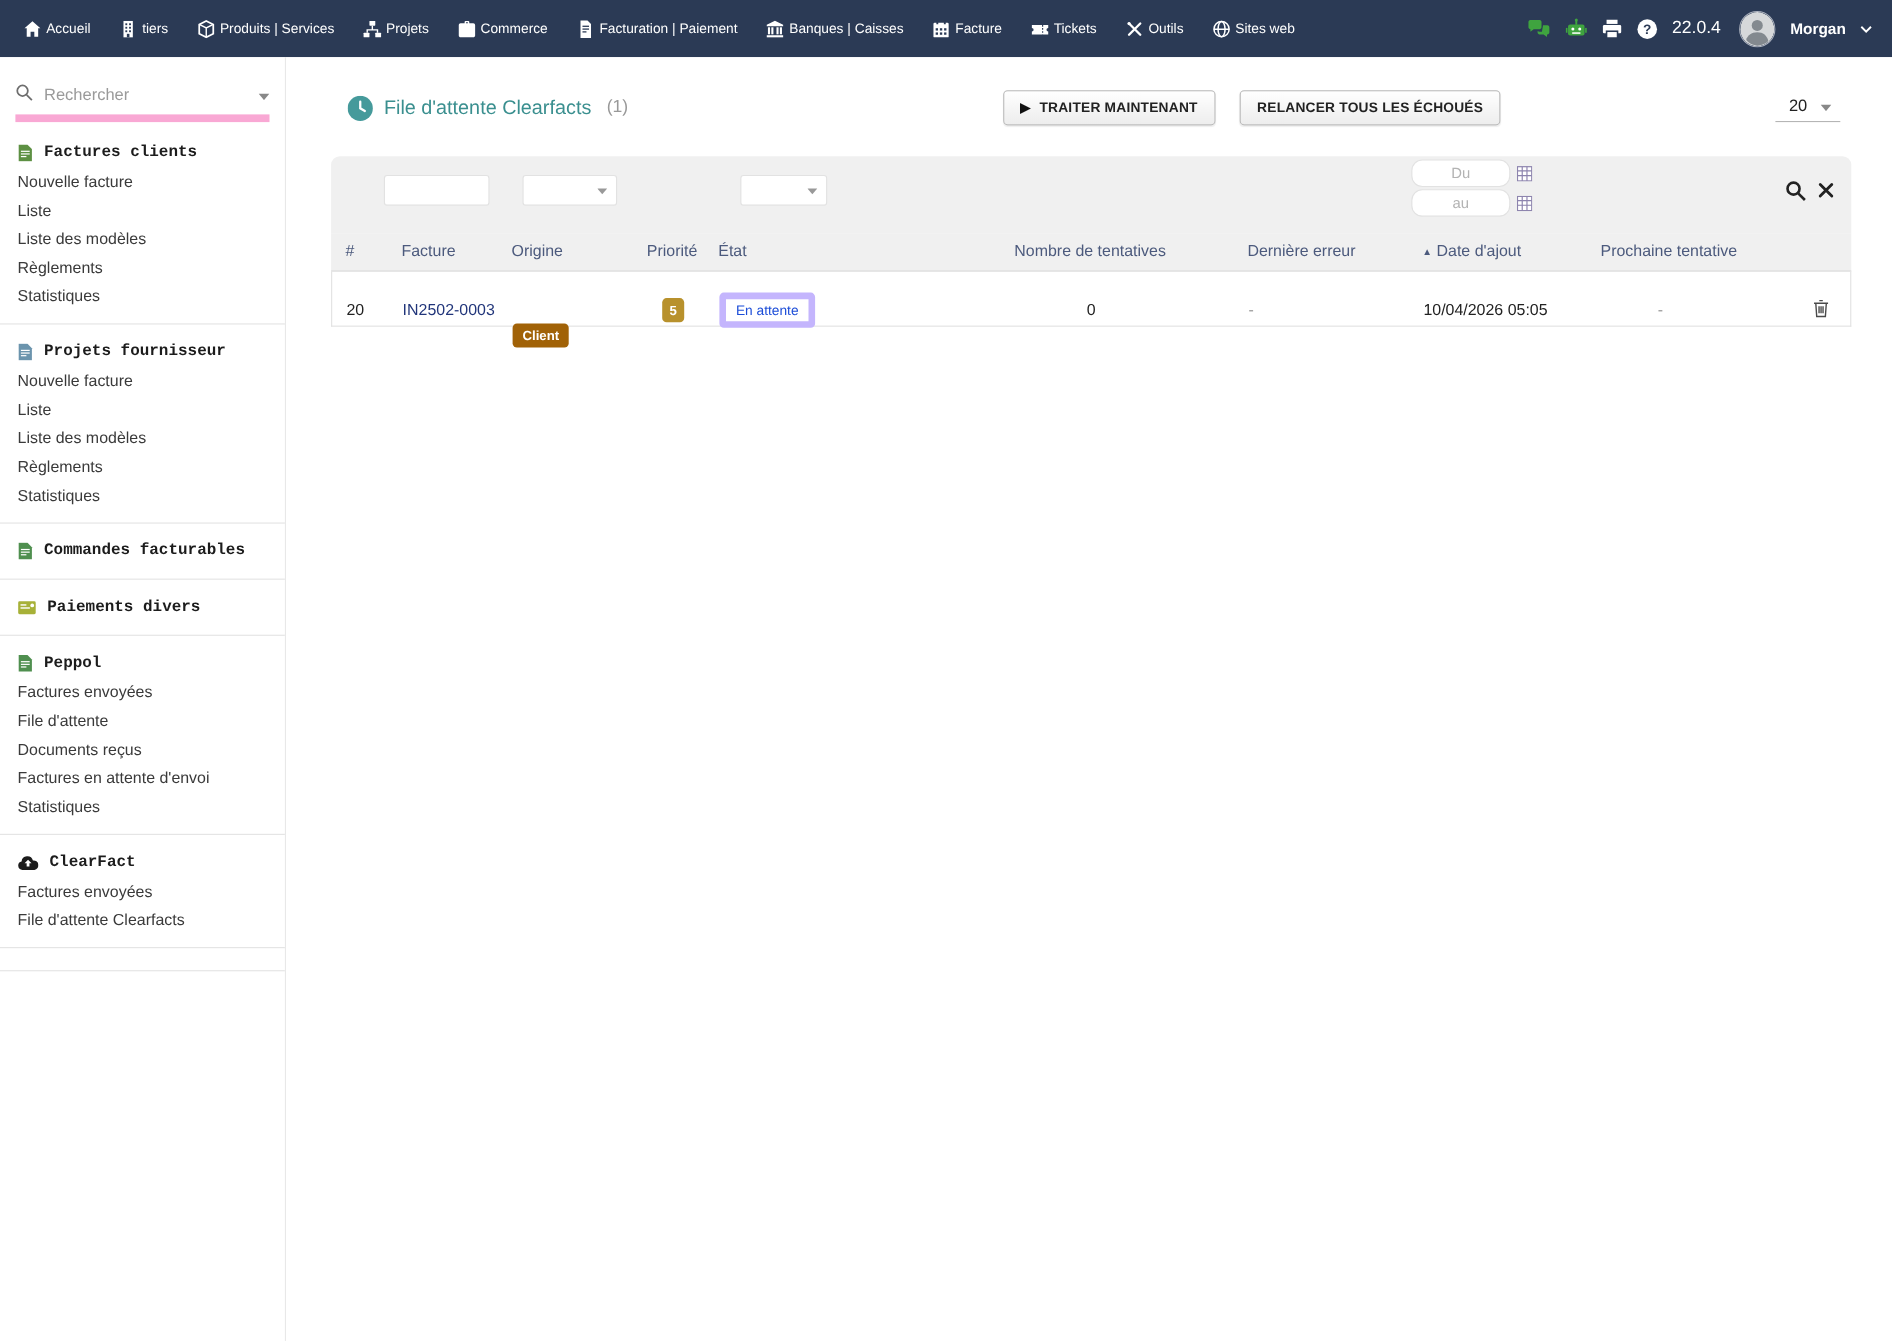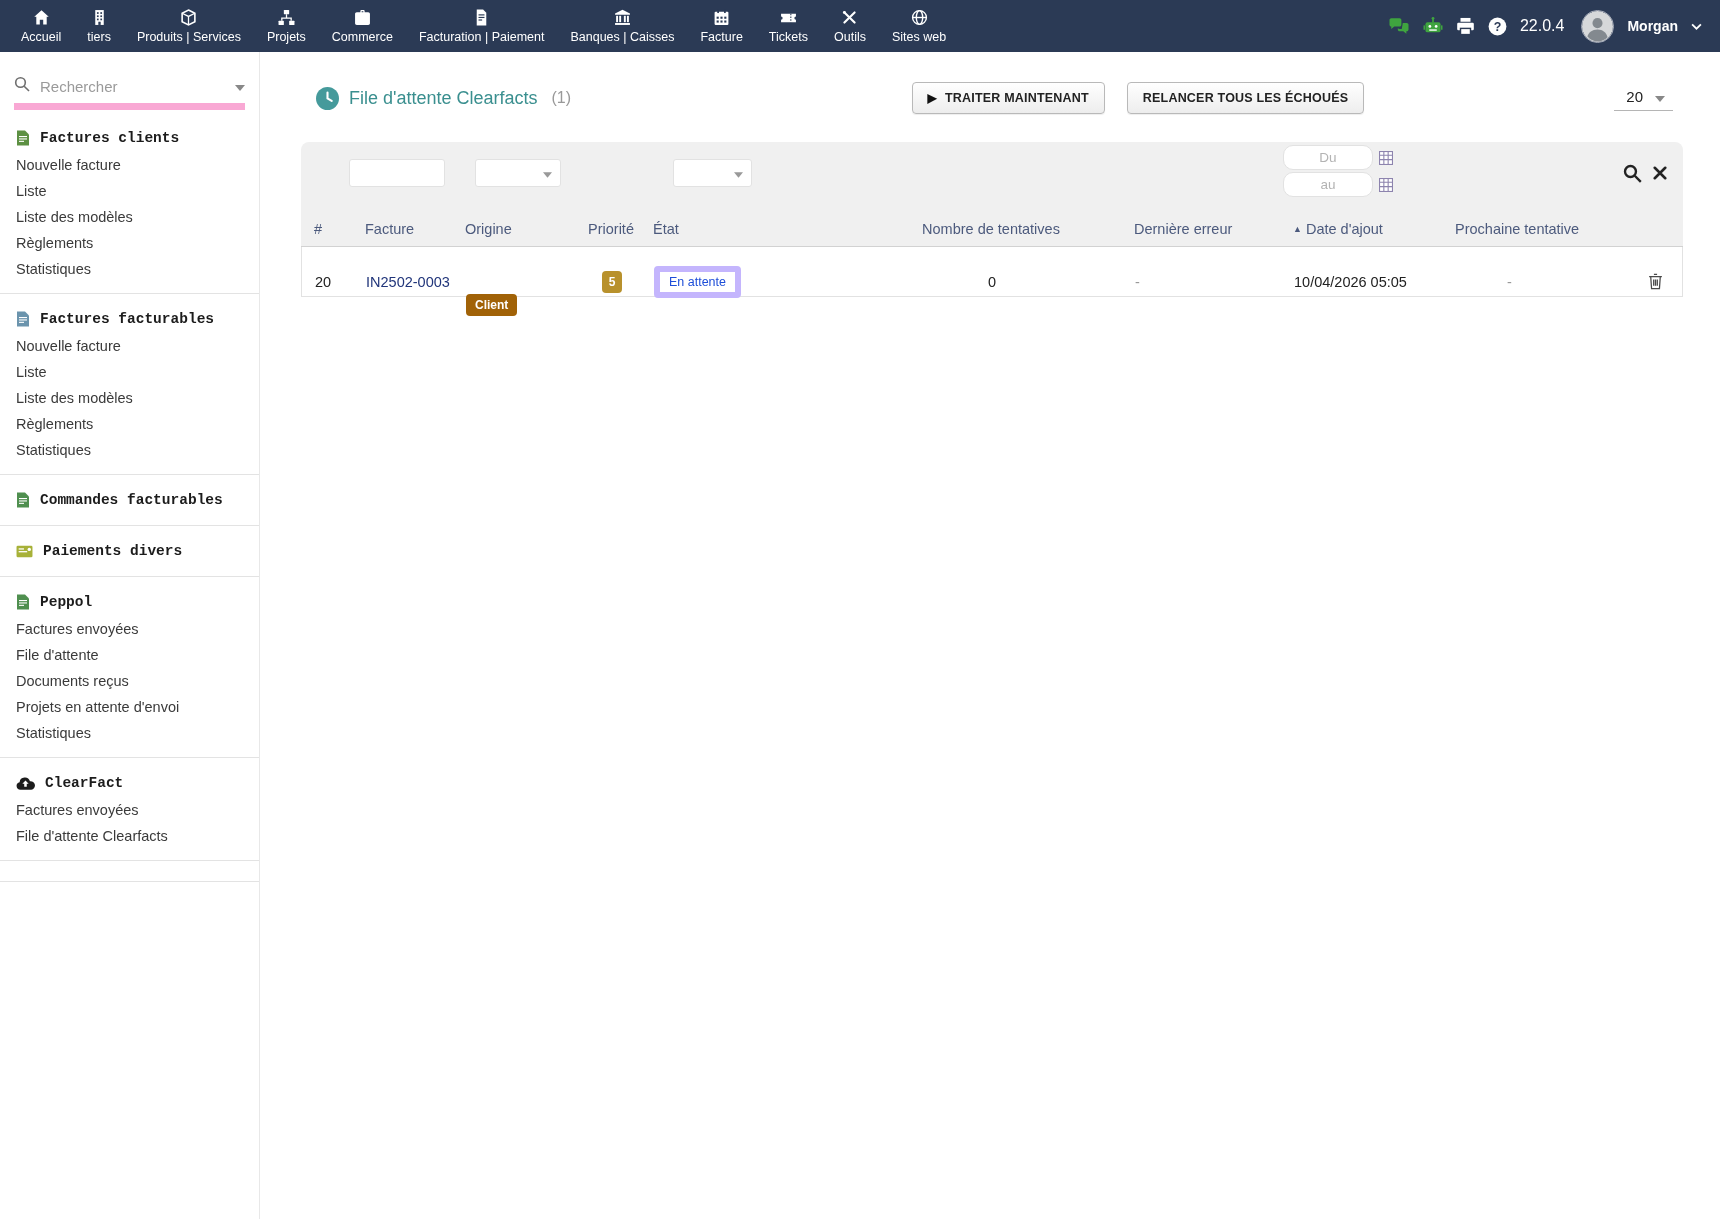--- a/index.html
+++ b/index.html
@@ -3,21 +3,21 @@
 <meta charset="utf-8">
 <style>
   html,body{margin:0;padding:0;}
   body{
     width:1720px;height:1219px;position:relative;overflow:hidden;
     background:#fff;font-family:"Liberation Sans",sans-serif;color:#222;
   }
   
   .topbar{position:absolute;top:0;left:0;width:1720px;height:52px;background:#2b3a55;display:flex;align-items:stretch;}
   .nav{display:flex;align-items:stretch;padding-left:8px;}
-  .nav-item{display:flex;flex-direction:column;align-items:center;justify-content:center;gap:4px;padding:0 13px;color:#fff;font-size:12.5px;cursor:pointer;white-space:nowrap;}
+  .nav-item{display:flex;align-items:center;justify-content:center;gap:4px;padding:0 13px;color:#fff;font-size:12.5px;cursor:pointer;white-space:nowrap;}
   .nav-item .nicon{height:17px;display:flex;align-items:flex-end;}
   .nav-item svg{width:17px;height:17px;display:block;}
   .topright{margin-left:auto;display:flex;align-items:center;gap:13px;padding-right:18px;color:#fff;}
   .topright .ticon svg{display:block;}
   .version{font-size:16px;}
   .avatar{width:31px;height:31px;border-radius:50%;overflow:hidden;border:1px solid #aab0bd;margin-left:4px;}
   .avatar svg{display:block;}
   .username{font-size:14px;font-weight:bold;}
   
   .sidebar{position:absolute;top:52px;left:0;width:260px;bottom:0;background:#fff;border-right:1px solid #e8e8e8;box-sizing:border-box;}
@@ -311,21 +311,21 @@
     <span>
       <svg width="14" height="16" viewBox="0 0 14 16">
           <path d="M1 0.5h8l4 4v11H1z" fill="#6b94ad"></path>
           <g fill="#fff">
             <rect x="3" y="6" width="8" height="1.1"></rect>
             <rect x="3" y="8.4" width="8" height="1.1"></rect>
             <rect x="3" y="10.8" width="5" height="1.1"></rect>
           </g>
         </svg>
     </span>
-    <span>Factures facturables</span>
+    <span>Projets fournisseur</span>
   </div>
   <div class="side-item">Nouvelle facture</div>
   <div class="side-item">Liste</div>
   <div class="side-item">Liste des modèles</div>
   <div class="side-item">Règlements</div>
   <div class="side-item">Statistiques</div>
 
   <div class="side-divider"></div>
 
   <div class="side-header">
@@ -369,21 +369,21 @@
             <rect x="3" y="8.4" width="8" height="1.1"></rect>
             <rect x="3" y="10.8" width="5" height="1.1"></rect>
           </g>
         </svg>
     </span>
     <span>Peppol</span>
   </div>
   <div class="side-item">Factures envoyées</div>
   <div class="side-item">File d'attente</div>
   <div class="side-item">Documents reçus</div>
-  <div class="side-item">Projets en attente d'envoi</div>
+  <div class="side-item">Factures en attente d'envoi</div>
   <div class="side-item">Statistiques</div>
 
   <div class="side-divider"></div>
 
   <div class="side-header">
     <span>
       <svg width="19" height="15" viewBox="0 0 18 14">
           <path d="M14.5 13H4.2A3.7 3.7 0 0 1 3.4 5.7 5 5 0 0 1 13.2 4.9 4.1 4.1 0 0 1 14.5 13z" fill="#1c1c1c"></path>
           <path d="M9 4.2l3 3.1H10.2V10H7.8V7.3H6z" fill="#fff"></path>
         </svg>

